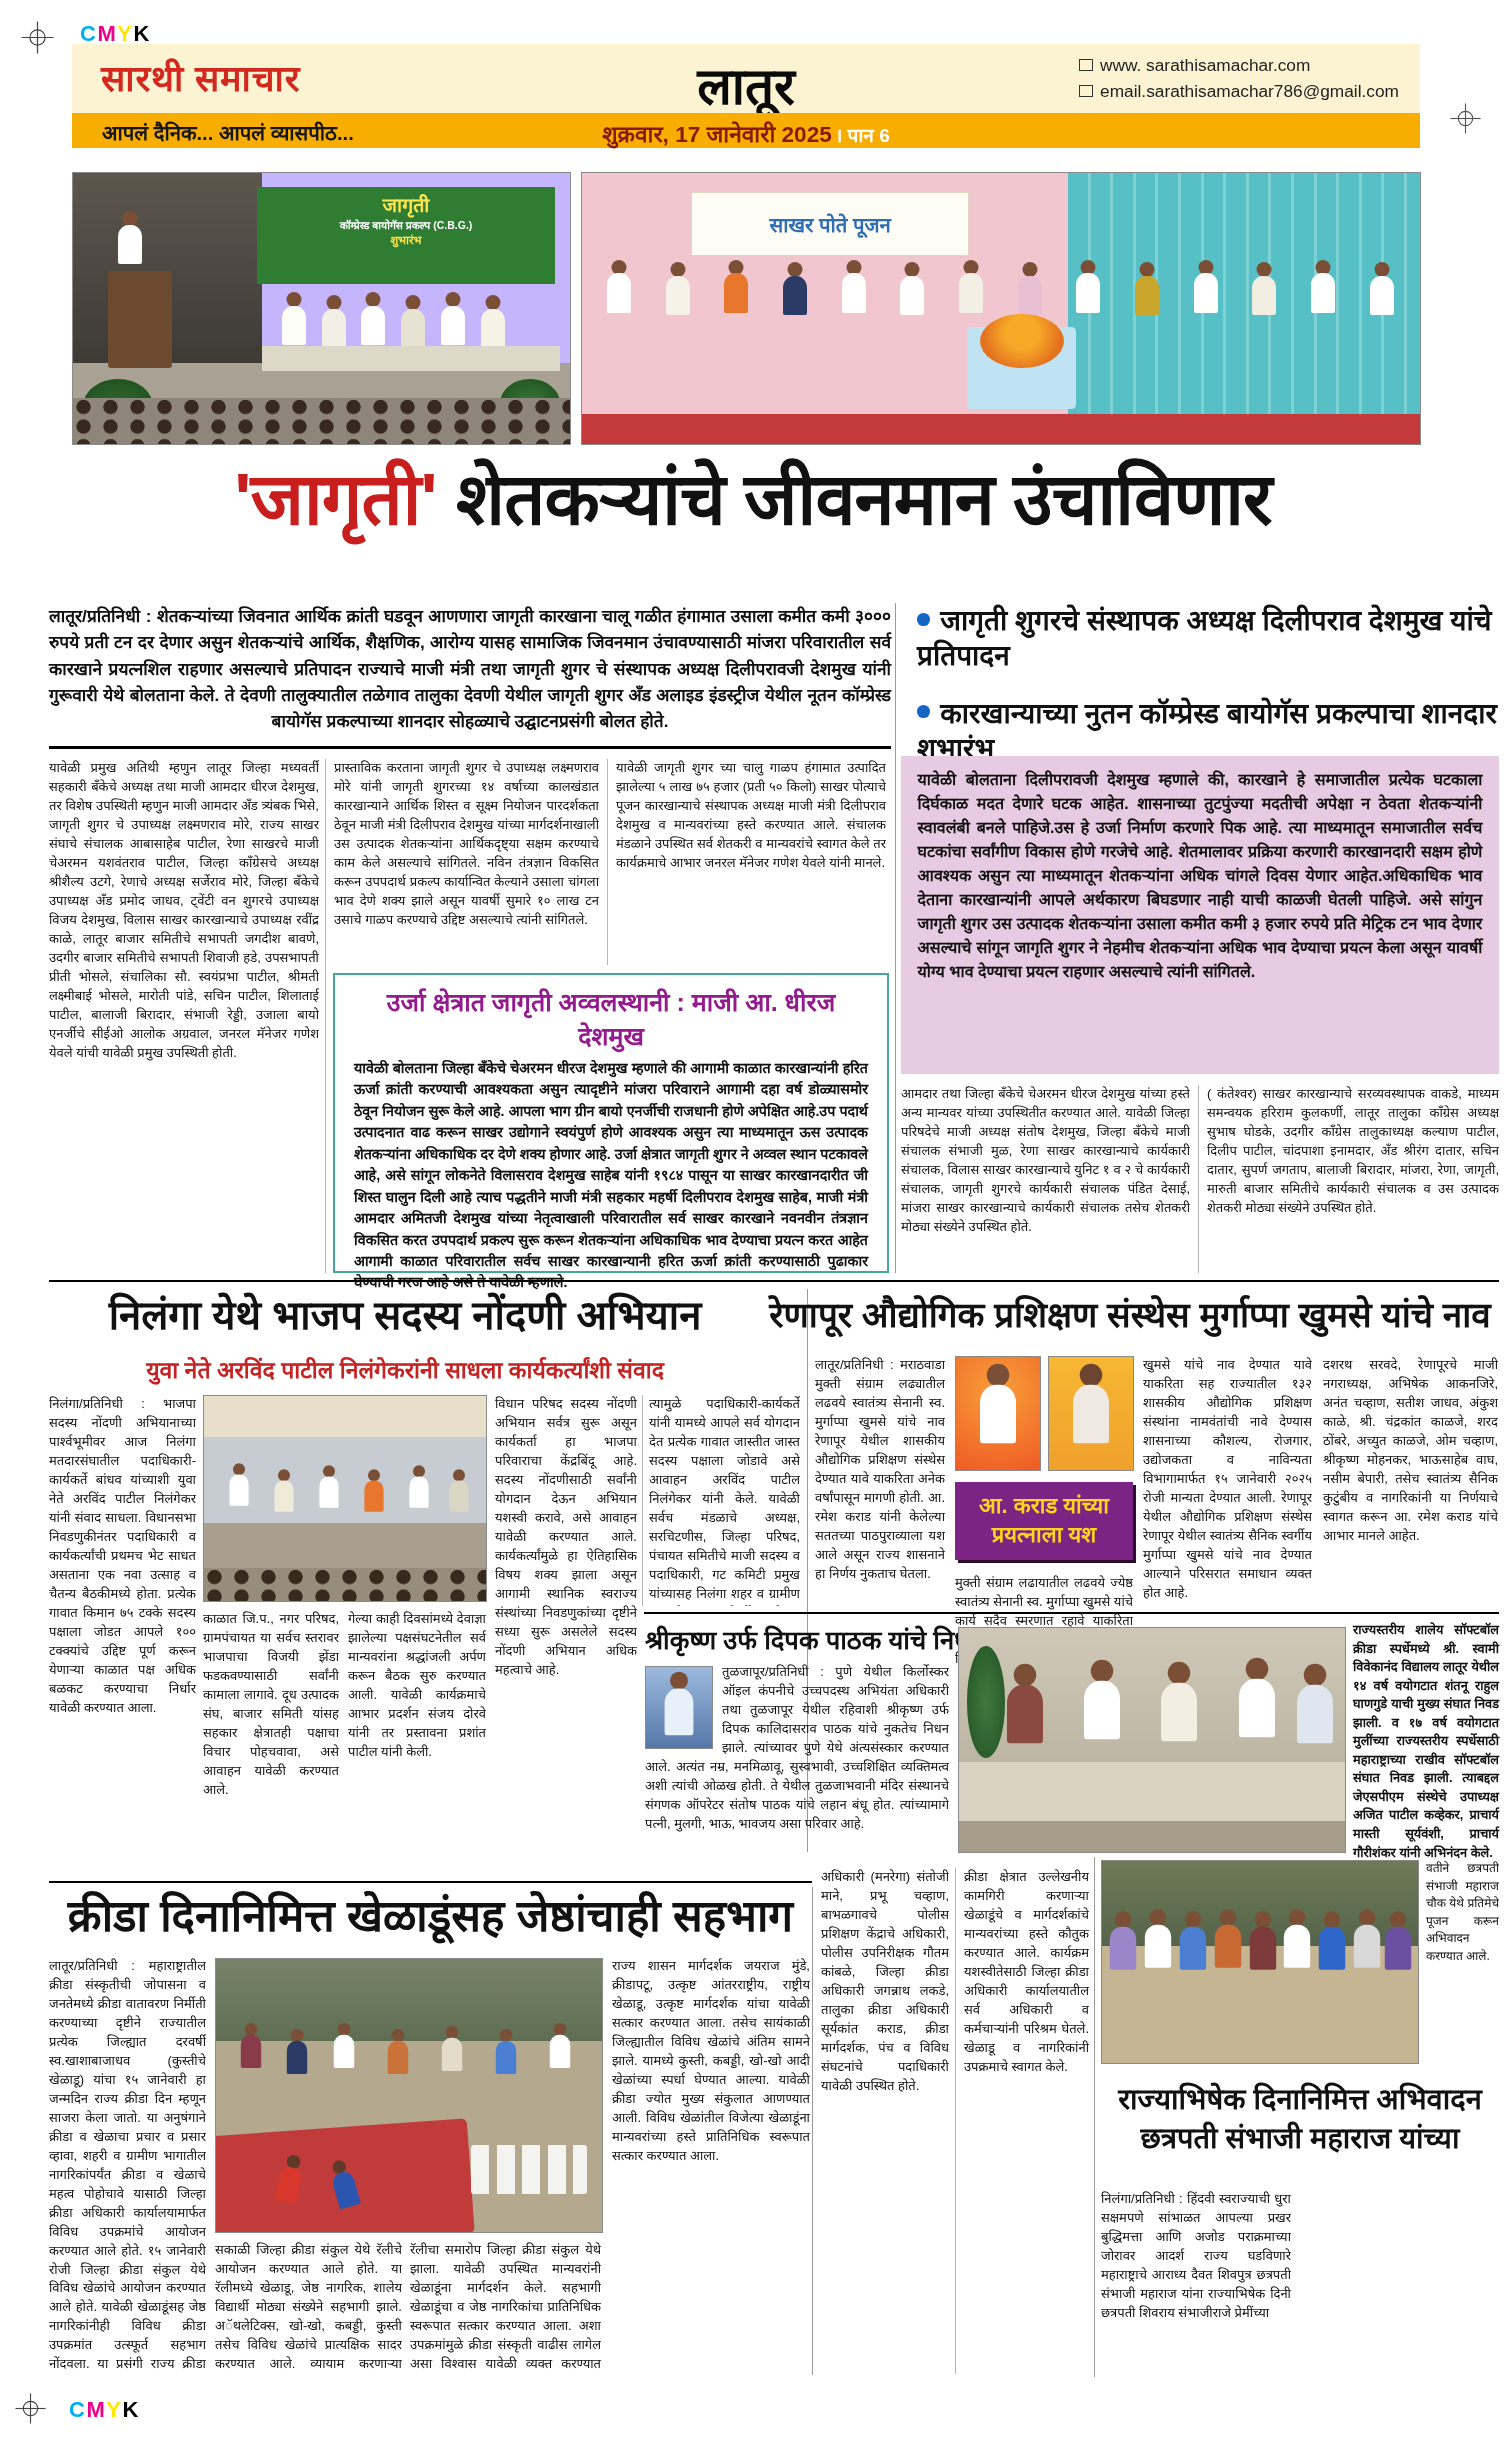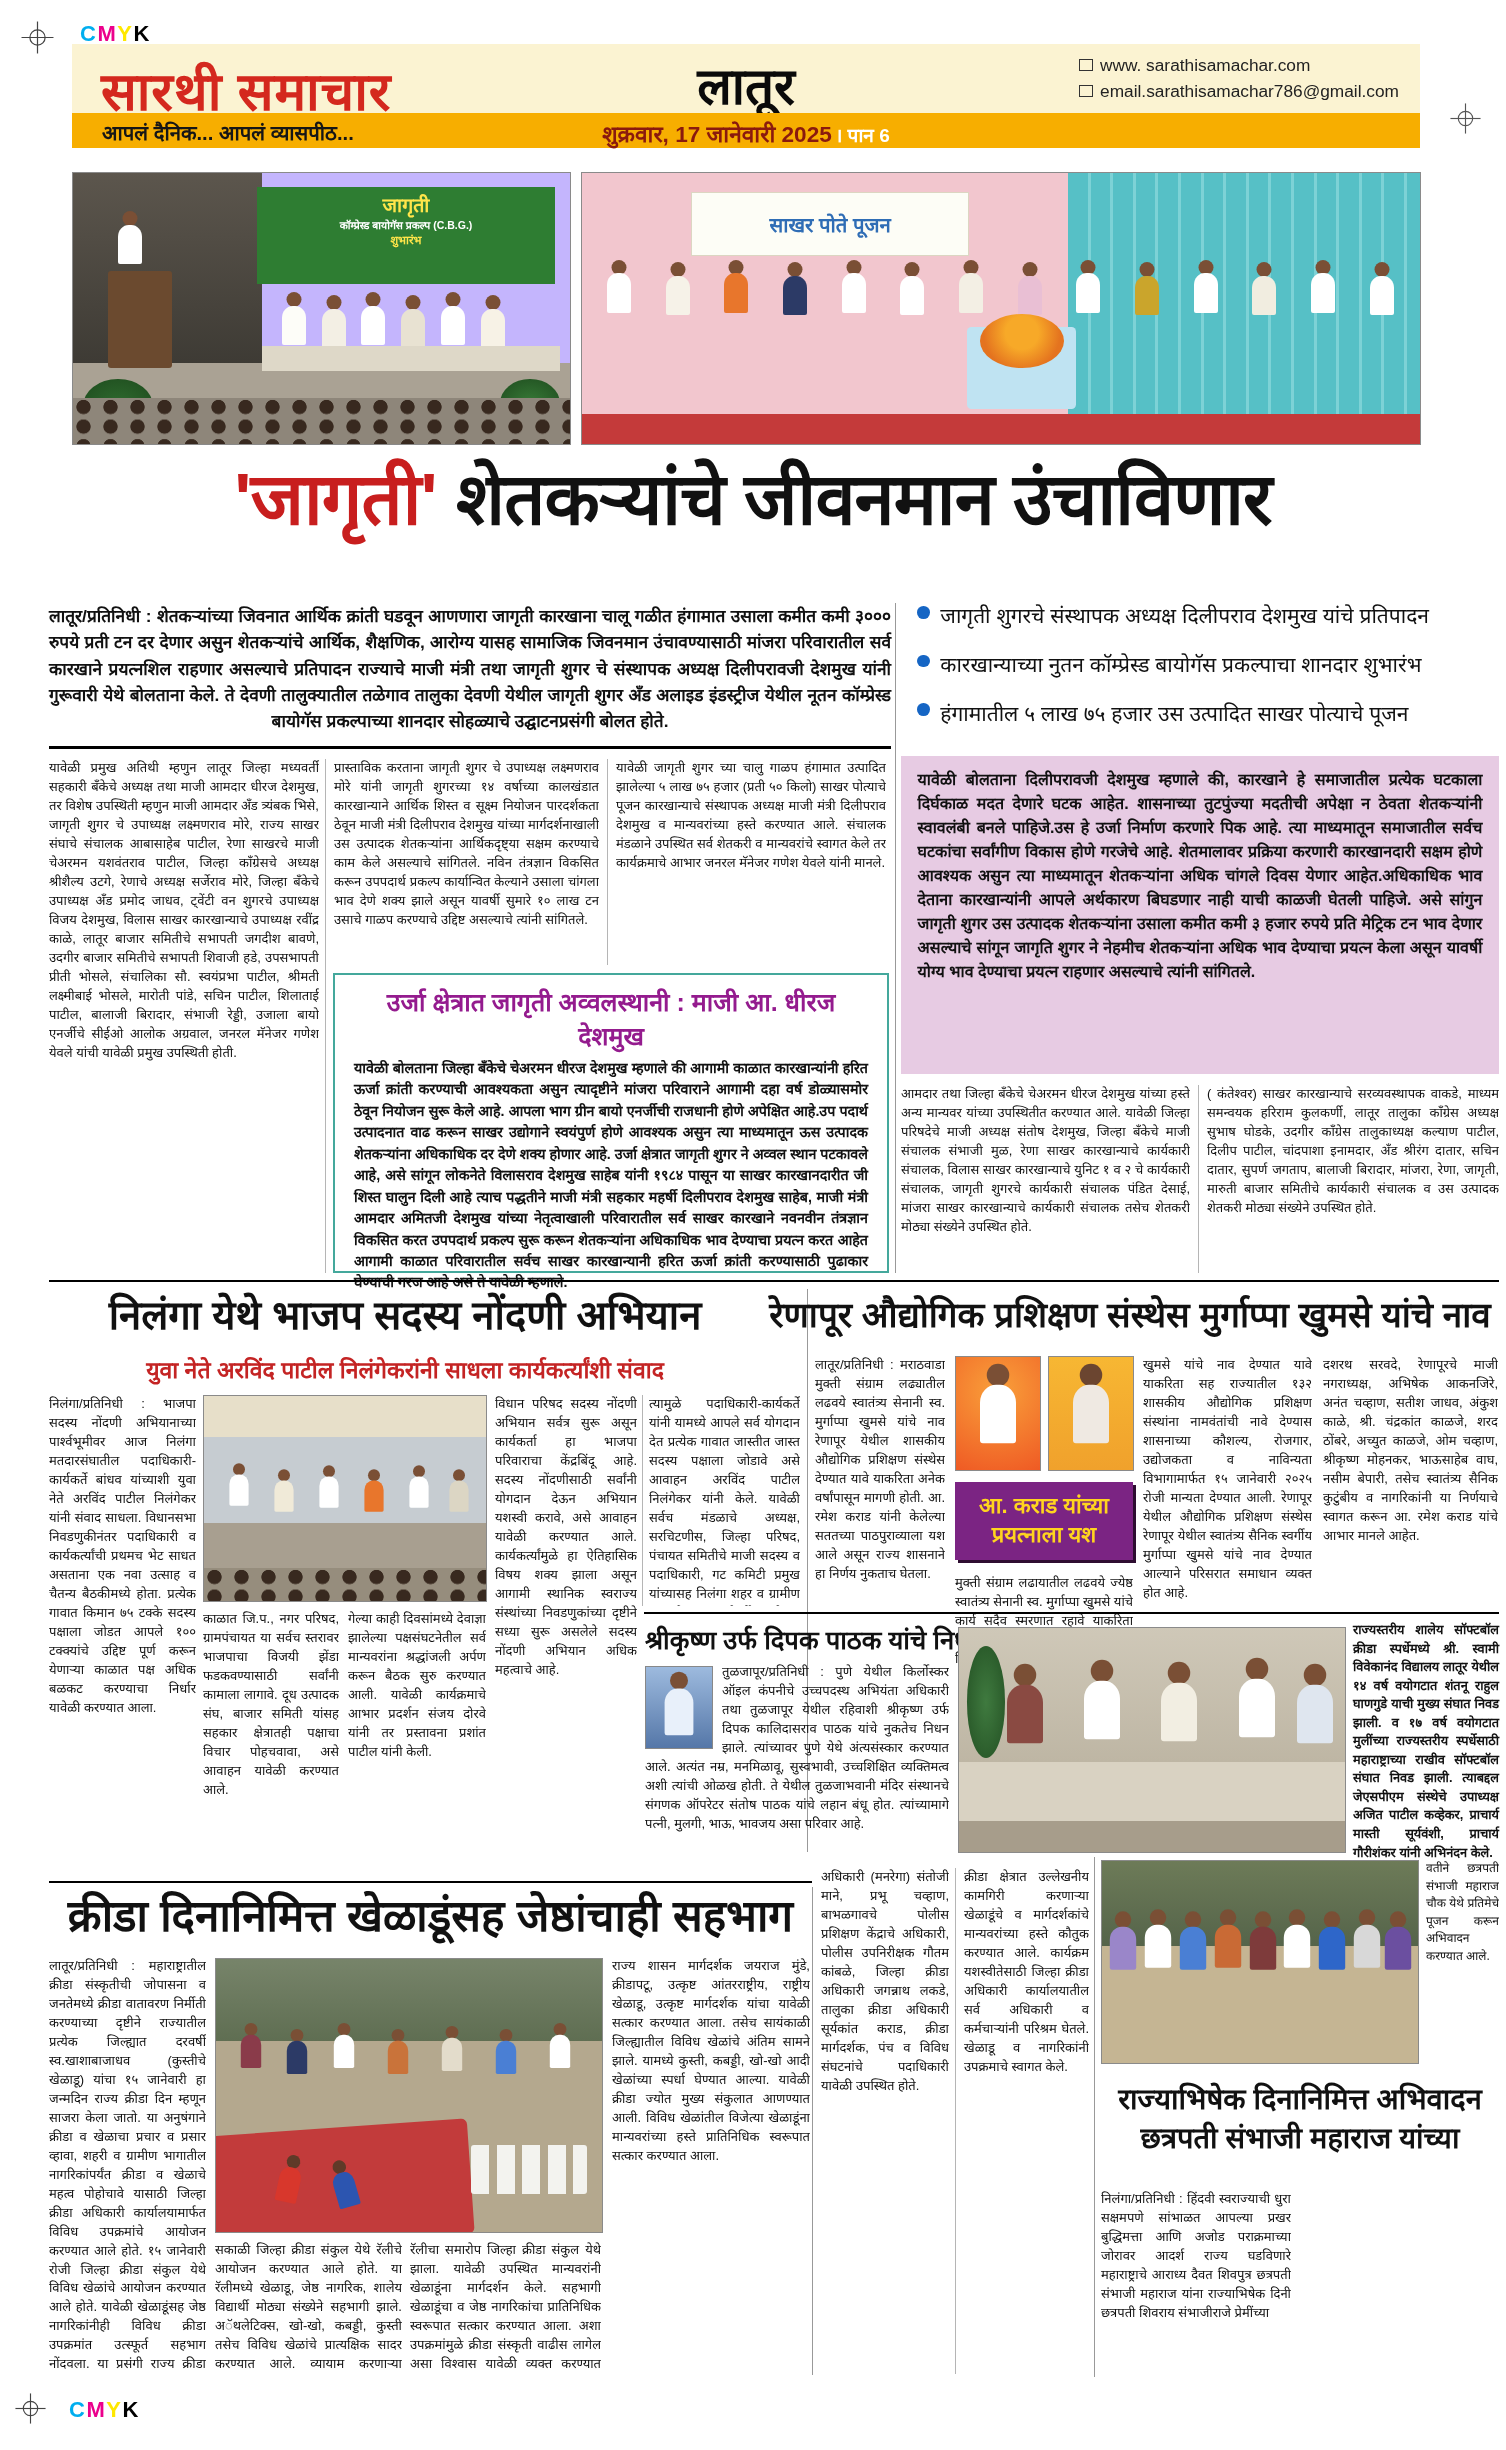--- a/index.html
+++ b/index.html
@@ -4,34 +4,34 @@
 <style>
   html,body{margin:0;padding:0;background:#fff;}
   #page{position:relative;width:1506px;height:2450px;background:#fff;overflow:hidden;
         font-family:"Liberation Sans","DejaVu Sans",sans-serif;color:#111;}
   .abs{position:absolute;}
   .jt{text-align:justify;line-height:1.46;font-size:13px;overflow:hidden;}
   .rule{position:absolute;background:#000;}
   .vline{position:absolute;background:#b5b5b5;width:0.8px;}
   
   .m-top{background:#fbf3d2;}
-  .m-title{font-size:53px;font-weight:800;color:#d4281e;letter-spacing:0.8px;}
+  .m-title{font-size:36px;font-weight:800;color:#d4281e;letter-spacing:0.8px;}
   .m-city{font-size:51px;font-weight:900;color:#0a0a0a;}
   .m-contact{font-size:17.3px;color:#222;line-height:1.5;text-align:left;}
   .m-band{background:#f7ae00;}
   .m-tag{font-size:20.3px;font-weight:700;color:#161616;}
   .m-date{font-size:22.6px;font-weight:800;color:#8a1a0e;}
   .m-page{font-size:19px;font-weight:800;color:#fff;}
   .minibox{display:inline-block;width:12px;height:9.8px;border:1.5px solid #333;margin-right:6.8px;}
   
   .h1{font-size:72px;font-weight:800;letter-spacing:-0.8px;white-space:nowrap;text-align:center;line-height:1.15;}
   .h1 .red{color:#c81e1e;}
   .intro{font-size:17.3px;font-weight:700;line-height:1.52;text-align:justify;text-align-last:center;}
   .bul{list-style:none;margin:0;padding:0;}
-  .bul li{font-size:21px;font-weight:400;margin:0 0 22.6px 0;line-height:1.25;}
+  .bul li{font-size:28px;font-weight:700;margin:0 0 22.6px 0;line-height:1.25;}
   .dot{display:inline-block;width:12.8px;height:12.8px;border-radius:50%;background:#1565c4;margin:0 10.5px 4.5px 0;}
   
   .pinkbox{background:#e7cbe3;padding:12px 16.6px;box-sizing:border-box;}
   .pinkbox .t{font-size:22.6px;font-weight:800;margin:0 0 7.5px 0;}
   .pinkbox .b{font-size:16px;line-height:1.5;text-align:justify;font-weight:600;}
   .cbox{background:#fff;border:2.3px solid #44a89c;padding:9px 19px;box-sizing:border-box;}
   .cbox .t{font-size:25px;font-weight:800;color:#941b8e;text-align:center;margin:0 0 6px 0;}
   .cbox .b{font-size:14.3px;line-height:1.5;text-align:justify;font-weight:600;}
   .h2{font-size:40px;font-weight:800;white-space:nowrap;text-align:center;line-height:1.2;}
   .h2b{font-size:35px;font-weight:800;white-space:nowrap;text-align:center;line-height:1.2;}

